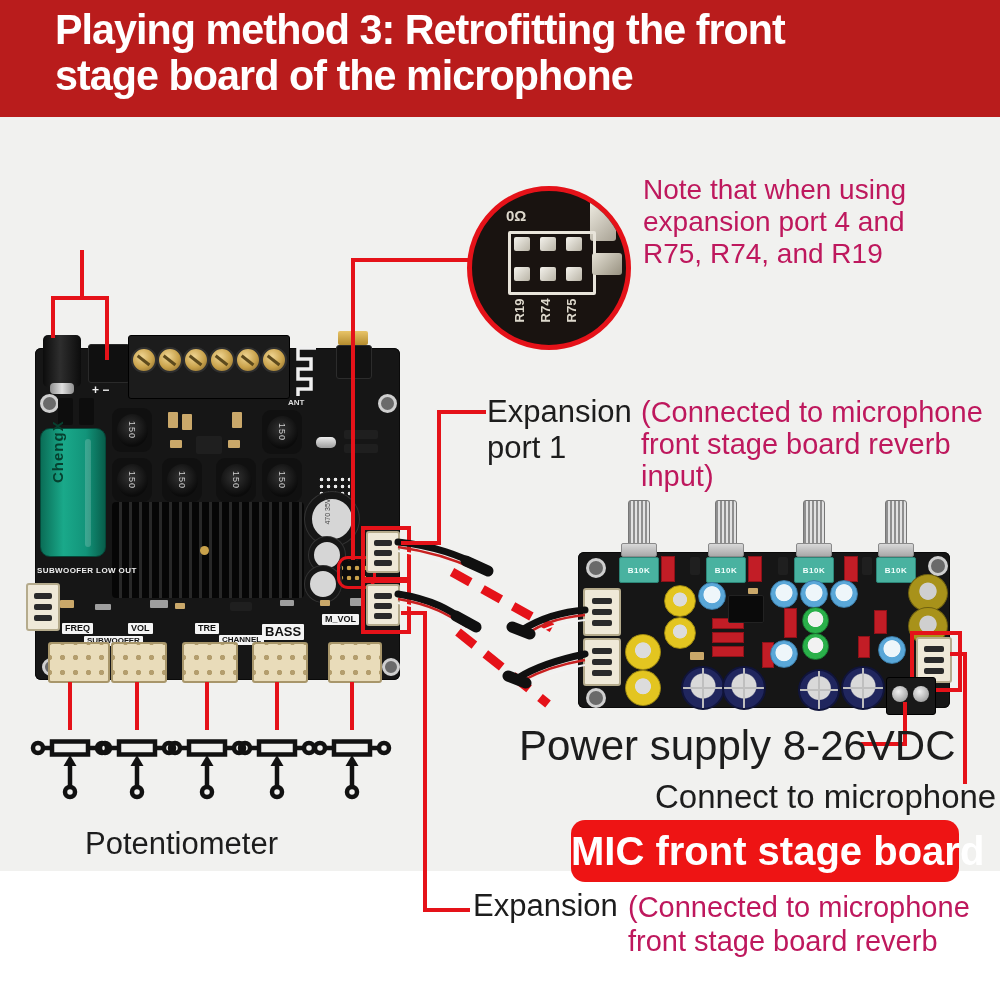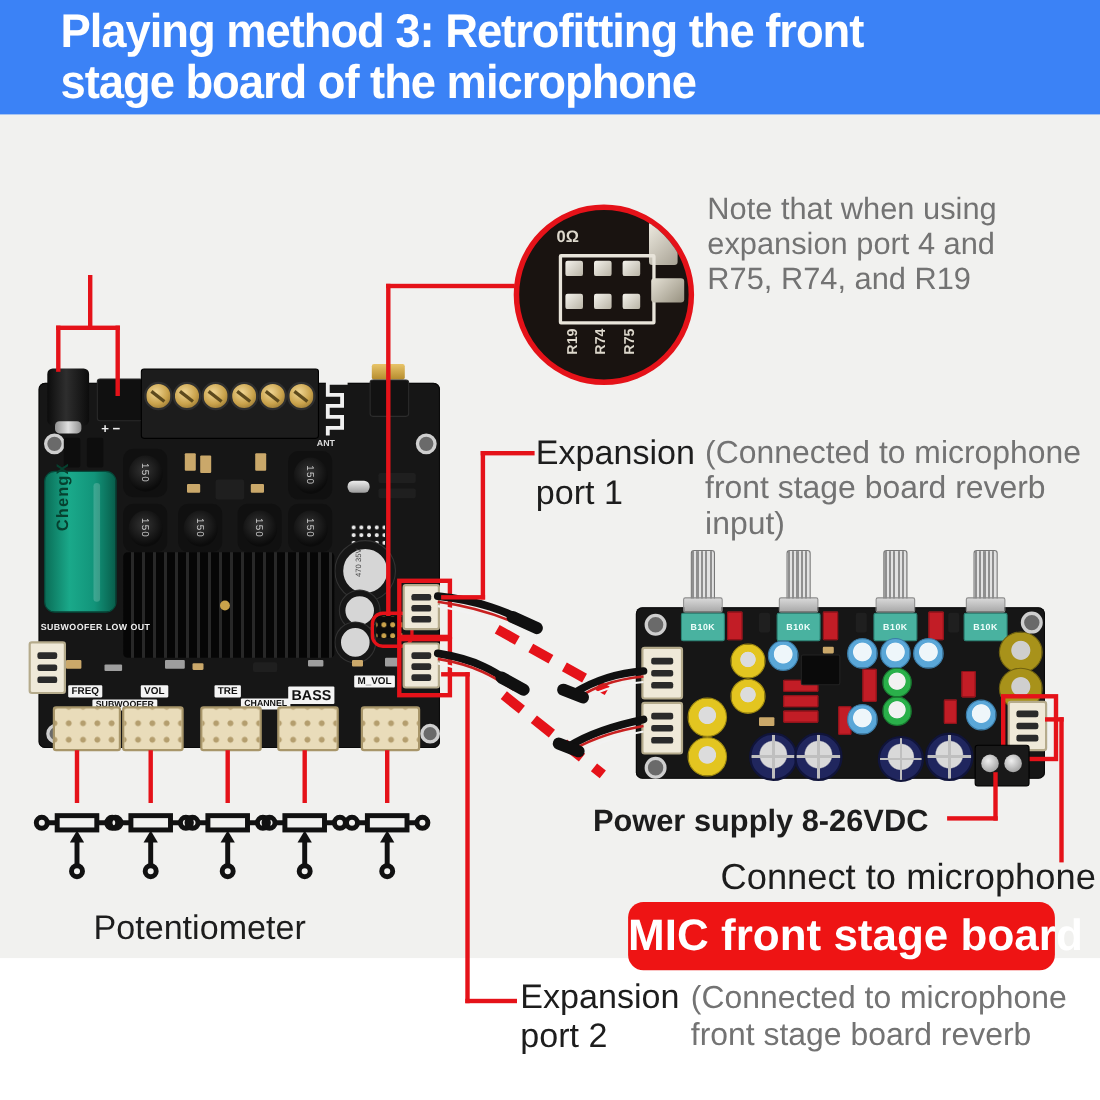--- a/index.html
+++ b/index.html
@@ -4,27 +4,27 @@
 <style>
   html,body{margin:0;padding:0;background:#ddd;}
   #canvas{
     position:relative;width:1000px;height:1000px;overflow:hidden;
     background:#f1f1ef;
     font-family:"Liberation Sans", sans-serif;
     -webkit-font-smoothing:antialiased;
   }
   .abs{position:absolute;}
   
-  .header{left:0;top:0;width:1000px;height:104px;background:#3b82f6;}
+  .header{left:0;top:0;width:1000px;height:117px;background:#b91c1c;}
   .header .t{position:absolute;left:55px;top:6px;color:#fff;font-weight:bold;
     font-size:43px;line-height:46px;letter-spacing:-1px;white-space:nowrap;
     transform:scaleX(.96);transform-origin:left top;}
   
   .blk{color:#1d1d1d;}
-  .redtx{color:#737373;}
+  .redtx{color:#be185d;}
   .lbl-big{font-size:34px;line-height:38px;white-space:nowrap;}
   .lbl-med{font-size:31px;line-height:36px;white-space:nowrap;}
   .note{font-size:28px;line-height:32px;white-space:nowrap;}
   
   .rl{background:#e51219;}
   .rbox{border:4px solid #e51219;background:transparent;}
   
   .bottomwhite{left:0;top:871px;width:1000px;height:129px;background:#ffffff;}
   
   .banner{left:571px;top:820px;width:388px;height:62px;background:#ee1414;border-radius:14px;
@@ -458,28 +458,27 @@
   <div class="abs blk lbl-med" style="left:487px;top:394px;">
     <div>Expansion</div>
     <div>port 1</div>
   </div>
   <div class="abs redtx note" style="left:641px;top:396px;font-size:29px;">
     <div>(Connected to microphone</div>
     <div>front stage board reverb</div>
     <div>input)</div>
   </div>
 
-  <div class="abs blk lbl-big" style="left:539px;top:727px;font-size:28px;font-weight:bold;">Power supply 8-26VDC</div>
+  <div class="abs blk lbl-big" style="left:519px;top:727px;font-size:42px;">Power supply 8-26VDC</div>
   <div class="abs banner">MIC front stage board</div>
 
   <div class="abs blk lbl-big" style="left:655px;top:778px;font-size:33px;">Connect to microphone</div>
 
   <div class="abs blk lbl-med" style="left:473px;top:888px;">
     <div>Expansion</div>
-    <div>port 2</div>
   </div>
   <div class="abs redtx note" style="left:628px;top:890px;font-size:29px;line-height:34px;">
     <div>(Connected to microphone</div>
     <div>front stage board reverb</div>
   </div>
 
   <div class="abs blk" style="left:85px;top:826px;font-size:31px;">Potentiometer</div>
 
 </div>
 

